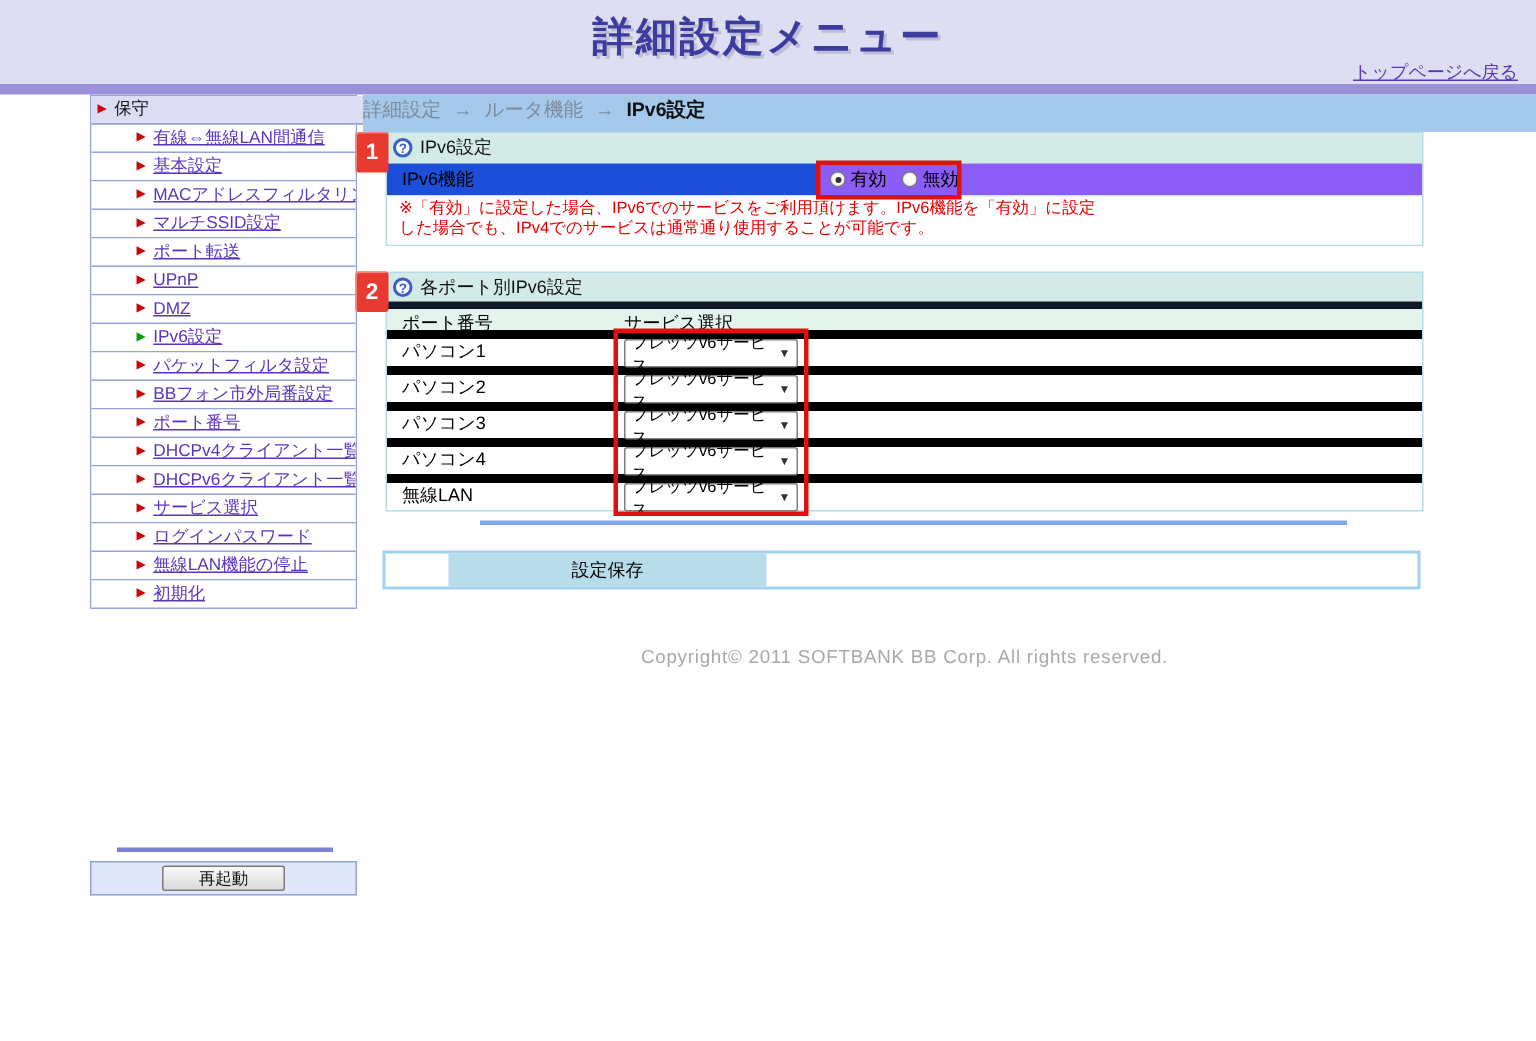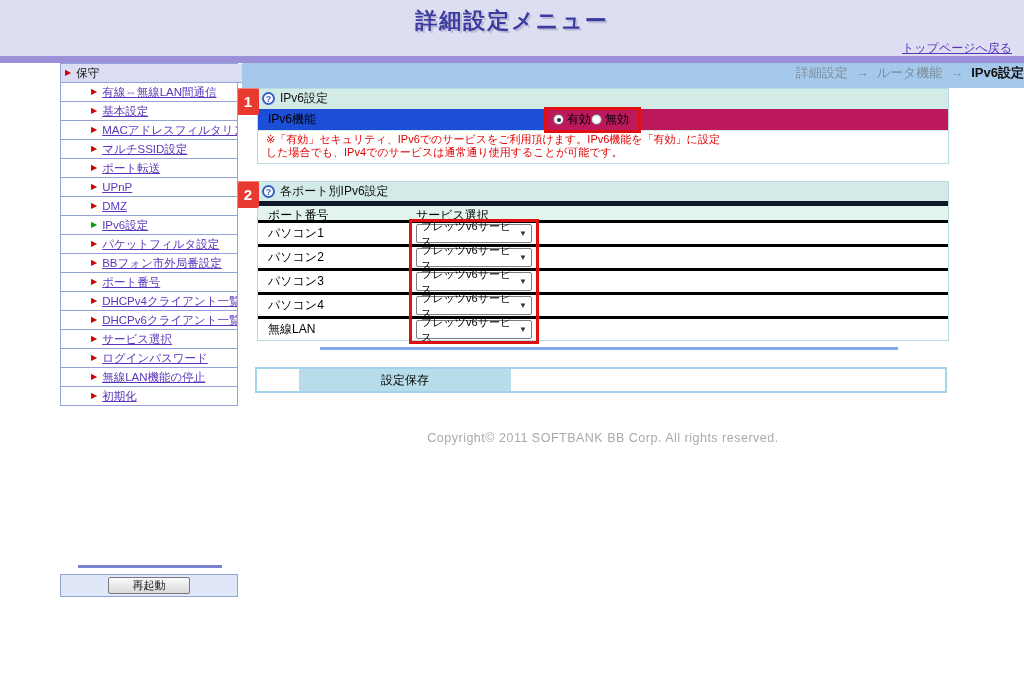--- a/index.html
+++ b/index.html
@@ -3,21 +3,21 @@
 <meta charset="utf-8">
 <style>
   * { margin:0; padding:0; box-sizing:border-box; }
   html,body { background:#fff; }
   body { font-family:"Liberation Sans","DejaVu Sans",sans-serif; }
   #page { position:relative; width:1024px; height:694px; background:#fff; overflow:hidden; }
 
   
   .header { position:absolute; left:0; top:0; width:1024px; height:56px; background:#dedef2; }
   .title { position:absolute; left:0; top:6px; width:100%; text-align:center;
-           font-size:22px; font-weight:bold; color:#3c3c9e; letter-spacing:2px;
+           font-size:27px; font-weight:bold; color:#3c3c9e; letter-spacing:2px;
            text-shadow:2px 2px 0 #bdbdd8; }
   .toplink { position:absolute; right:12px; top:40px; font-size:12px; color:#5a35bb;
              text-decoration:underline; cursor:pointer; }
   .purplebar { position:absolute; left:0; top:56px; width:1024px; height:7px; background:#9c90d8; }
 
   
   .sidebar { position:absolute; left:60px; top:63px; width:178px;
              border:1px solid #93a3d6; border-bottom:none; background:#fff; }
   .srow { height:19px; line-height:18px; border-bottom:1px solid #93a3d6;
           display:flex; align-items:center; font-size:12px; color:#111;
@@ -34,21 +34,21 @@
   .slabel { font-size:11.5px; }
   .side-divider { position:absolute; left:78px; top:565px; width:144px; height:3px; background:#7a80d2; }
   .restart-box { position:absolute; left:60px; top:574px; width:178px; height:23px;
                  background:#dfe7f8; border:1px solid #93a3d6; text-align:center; }
   .restart-btn { margin-top:2px; width:82px; height:17px; font-size:11px; color:#111;
                  background:linear-gradient(#fbfbfb,#d9d9d9); border:1px solid #7a7a7a;
                  border-radius:2px; cursor:pointer; font-family:inherit; }
 
   
   .breadcrumb { position:absolute; left:242px; top:63px; width:782px; height:25px;
-                background:#a5c9ea; text-align:right; line-height:19px; font-size:13px; }
+                background:#a5c9ea; text-align:left; line-height:19px; font-size:13px; }
   .crumb { color:#7d8c9c; }
   .crumb-sep { color:#7d8c9c; margin:0 8px; }
   .crumb.last { color:#111; font-weight:bold; }
 
   
   .badge { position:absolute; left:237px; width:22px; height:27px; background:#e83a30;
            color:#fff; font-weight:bold; font-size:15px; text-align:center; line-height:27px;
            border-radius:2px; box-shadow:inset 1px 1px 0 #f4837c; z-index:5; }
   .badge1 { top:88px; } .badge2 { top:181px; }
 
@@ -56,36 +56,36 @@
   .section { position:absolute; left:257px; width:692px; border:1px solid #b6dbe2; background:#fff; }
   .sec1 { top:88px; }
   .sec2 { top:181px; }
   .sec-header { height:19px; background:#d2ebe7; display:flex; align-items:center;
                 padding-left:4px; font-size:12px; color:#111; }
   .qicon { display:inline-block; width:13px; height:13px; border-radius:50%;
            border:2px solid #3a5fc8; color:#3a5fc8; background:#fdfdfd; font-size:9px;
            font-weight:bold; text-align:center; line-height:10px; margin-right:5px; flex:0 0 auto; }
   .sec1-row { position:relative; height:22px; border-top:1px solid #cfe9e3; display:flex; }
   .sec1-label { width:288px; background:#1d4ed8; font-size:12px; line-height:21px; padding-left:10px; }
-  .sec1-radios { display:flex; align-items:center; padding-left:7px; background:#be185d; flex:1; }
+  .sec1-radios { display:flex; align-items:center; gap:10px; padding-left:7px; background:#8b5cf6; flex:1; }
   .radio-opt { display:flex; align-items:center; gap:3px; font-size:12px; cursor:pointer; }
   .rdot { width:11px; height:11px; border-radius:50%; border:1px solid #7a7a7a;
           background:radial-gradient(#fff 40%, #d8d8d8); position:relative; }
   .rdot.sel::after { content:""; position:absolute; left:2.5px; top:2.5px; width:4px; height:4px;
                      border-radius:50%; background:#333; }
   .sec1-note { border-top:1px solid #cfe9e3; padding:2px 6px 4px 8px; color:#e30000;
                font-size:11px; line-height:13px; background:#fff; }
   .redbox { position:absolute; border:3px solid #e01010; z-index:4; pointer-events:none; }
   .radio-redbox { left:286px; top:-2px; width:97px; height:26px; }
 
   .col-header { height:19px; background:#e3f4ec; display:flex; font-size:12px;
                 line-height:19px; border-top:5px solid #0f172a; }
   .col1 { width:158px; padding-left:10px; }
   .col2 { flex:1; }
-  .prow { height:24px; border-top:3px solid #000000; display:flex; align-items:center; }
+  .prow { height:24px; border-top:6px solid #000000; display:flex; }
   .pcell1 { width:158px; padding-left:10px; font-size:12px; }
   .dropdown { width:116px; height:19px; border:1px solid #7e7e7e; border-radius:2px;
               background:#fff; display:flex; align-items:center; justify-content:space-between;
               padding:0 4px; font-size:11px; cursor:pointer; }
   .dd-caret { font-size:8px; color:#333; }
   .dropdown-redbox { left:151px; top:37px; width:130px; height:125px; }
 
   .hdivider { position:absolute; left:320px; top:347px; width:578px; height:3px; background:#7fa9e8; }
 
   
@@ -242,21 +242,21 @@
             <span>有効</span>
           </span>
           <span class="radio-opt">
             <span class="rdot"></span>
             <span>無効</span>
           </span>
         </div>
       <div class="redbox radio-redbox"></div>
     </div>
     <div class="sec1-note">
-      <div>※「有効」セキュリティ、IPv6でのサービスをご利用頂けます。IPv6機能を「有効」に設定</div>
+      <div>※「有効」に設定した場合、IPv6でのサービスをご利用頂けます。IPv6機能を「有効」に設定</div>
       <div>した場合でも、IPv4でのサービスは通常通り使用することが可能です。</div>
     </div>
   </div>
 
   <div class="section sec2">
     <div class="sec-header">
       <span class="qicon">?</span>
       <span>各ポート別IPv6設定</span>
     </div>
     <div class="col-header">

